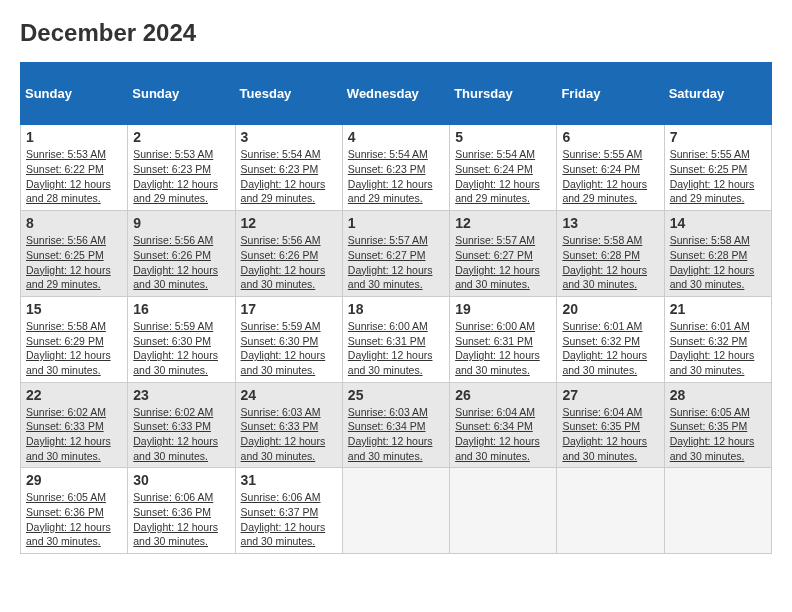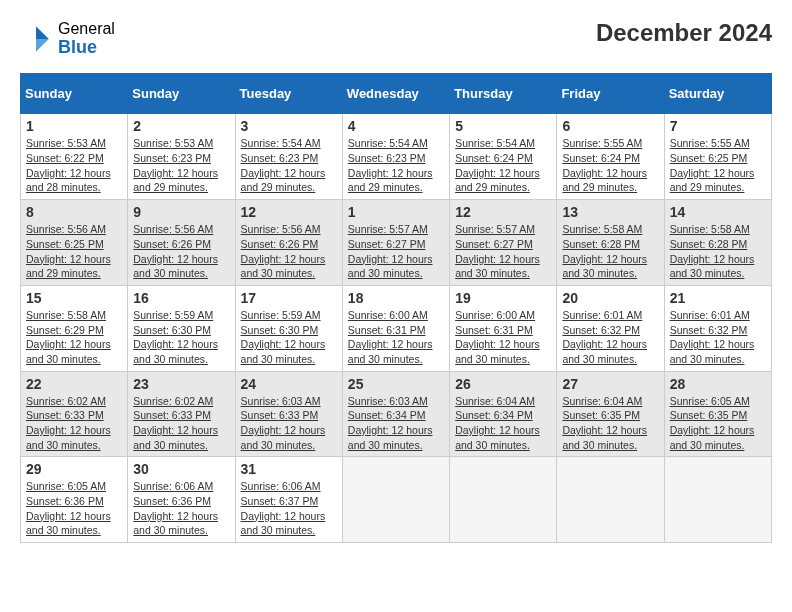--- a/index.html
+++ b/index.html
@@ -44,21 +44,21 @@
       color: #555;
     }
     .calendar {
       width: 100%;
       border-collapse: collapse;
       font-size: 11px;
     }
     .calendar th {
       background: #1a6ab5;
       color: #fff;
-      padding: 12px 4px;
+      padding: 23px 4px;
       text-align: left;
       font-size: 13px;
       font-weight: bold;
       border: 1px solid #1a6ab5;
     }
     .calendar td {
       border: 1px solid #ccc;
       vertical-align: top;
       padding: 4px 5px;
       width: calc(100% / 7);
@@ -82,30 +82,20 @@
       text-decoration: underline;
     }
     .row-shaded td {
       background: #e8e8e8;
     }
   </style>
 </head>
 <body>
 
 <div class="header">
-  <div class="logo">
-    <svg class="logo-icon" viewBox="0 0 40 40">
-      <polygon points="20,4 36,20 20,20" fill="#1a6ab5"></polygon>
-      <polygon points="20,20 36,20 20,36" fill="#5ba3e0"></polygon>
-    </svg>
-    <div class="logo-text">
-      <span>General</span>
-      <span style="color:#1a6ab5;font-weight:bold;font-size:18px;">Blue</span>
-    </div>
-  </div>
   <div class="title-block">
     <div class="month-title">December 2024</div>
   </div>
 </div>
 
 <table class="calendar">
   <thead>
     <tr>
     <th>Sunday</th>
         <th>Sunday</th>

